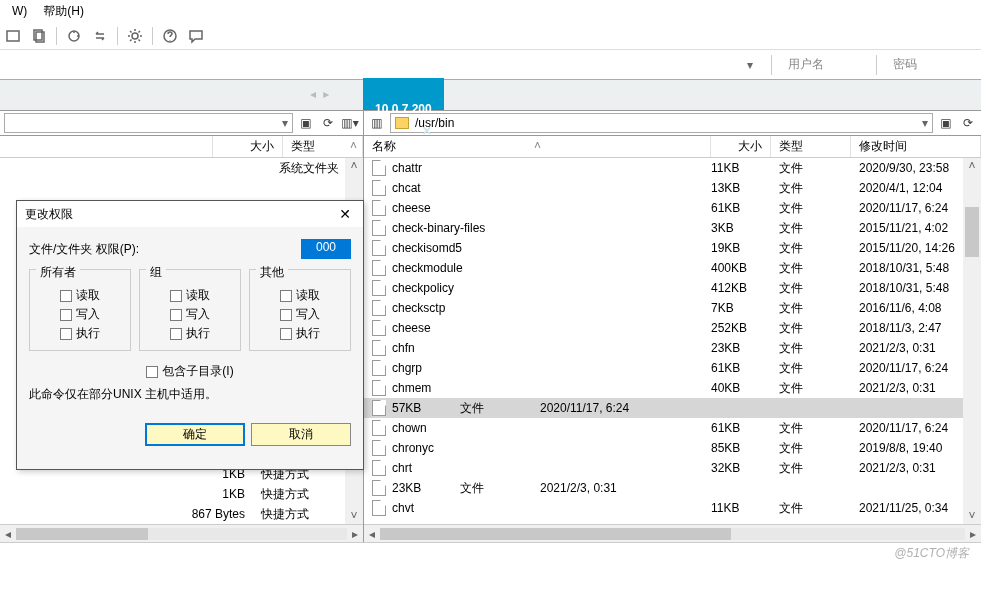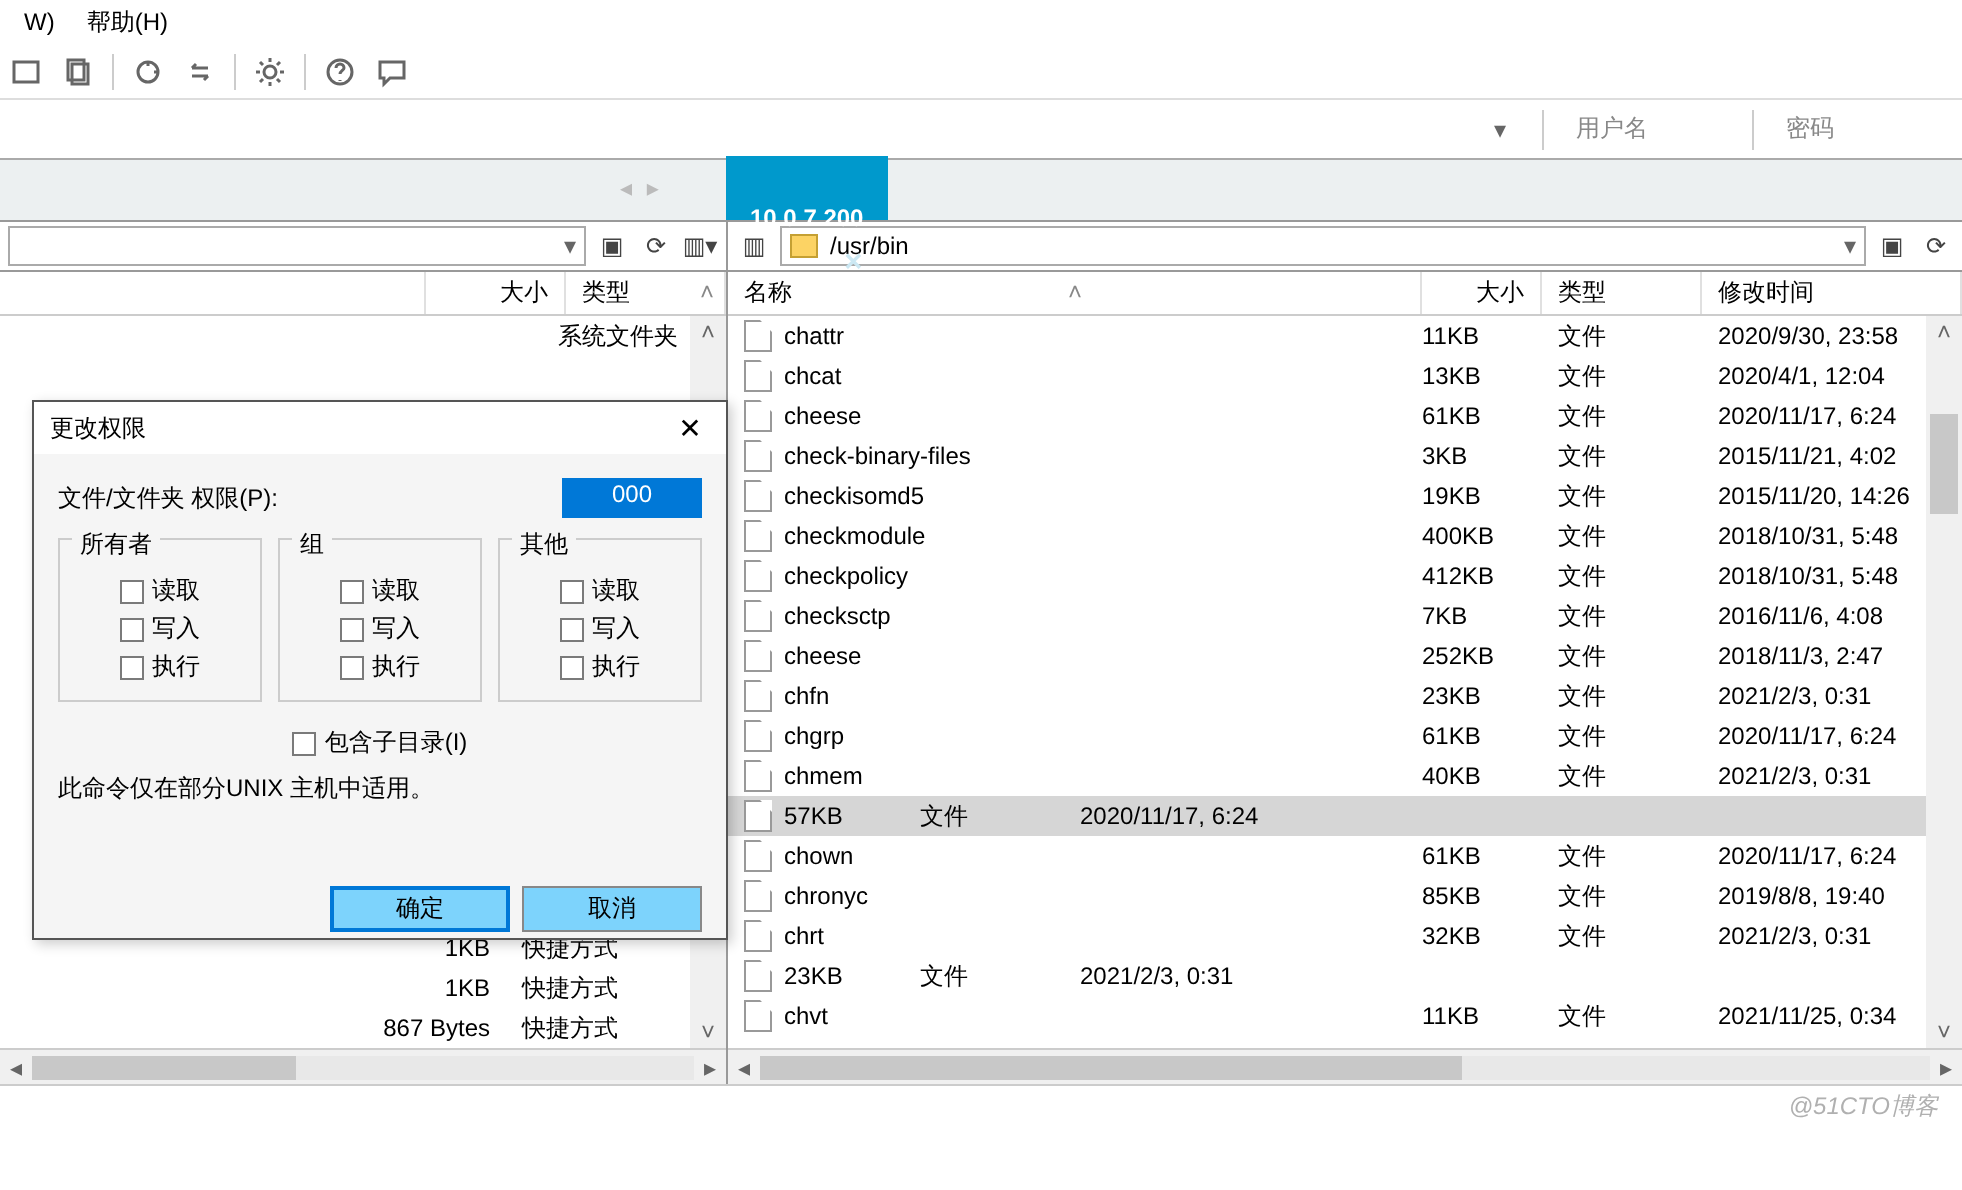--- a/index.html
+++ b/index.html
@@ -53,30 +53,30 @@
 .vscroll .vthumb { position: absolute; left: 2px; right: 2px; background: #c8c8c8; }
 .status { height: 22px; border-top: 1px solid #ccc; display: flex; align-items: center; justify-content: flex-end; padding-right: 12px; color: #b0b0b0; font-style: italic; }
 
 .dialog { position: absolute; left: 16px; top: 200px; width: 348px; height: 270px; background: #f5f5f5; border: 1px solid #555; box-shadow: 2px 2px 6px rgba(0,0,0,.2); }
 .dlg-title { height: 26px; background: #fff; display: flex; align-items: center; padding: 0 8px; }
 .dlg-title .t { flex: 1; }
 .dlg-title .x { width: 20px; text-align: center; cursor: pointer; font-size: 14px; }
 .dlg-body { padding: 12px; }
 .dlg-row { display: flex; align-items: center; margin-bottom: 10px; }
 .dlg-row .lbl { flex: 1; }
-.dlg-row .pinput { width: 70px; height: 20px; border: 1px solid #0078d7; background: #0078d7; color: #fff; text-align: center; }
+.dlg-row .pinput { width: 50px; height: 20px; border: 1px solid #0078d7; background: #0078d7; color: #fff; text-align: center; }
 .perm-groups { display: flex; gap: 8px; margin-bottom: 12px; }
 .fieldset { border: 1px solid #ccc; padding: 6px 6px 6px 6px; flex: 1; }
 .fieldset .legend { position: relative; top: -12px; background: #f5f5f5; padding: 0 4px; display: inline-block; }
 .fieldset .opts { margin-top: -8px; }
 .chk { display: flex; align-items: center; gap: 4px; margin: 2px 0; justify-content: center; }
 .chk .box { width: 12px; height: 12px; border: 1px solid #7a7a7a; background: #fff; }
 .note { margin-top: 6px; }
 .dlg-btns { display: flex; justify-content: flex-end; gap: 6px; padding: 8px 12px; }
-.dlg-btn { width: 90px; height: 23px; border: 1px solid #888; background: #7dd3fc; display: flex; align-items: center; justify-content: center; margin-top: 20px; }
+.dlg-btn { width: 100px; height: 23px; border: 1px solid #888; background: #fef9c3; display: flex; align-items: center; justify-content: center; }
 .dlg-btn.primary { border: 2px solid #0078d7; }
 .left-list-top { display: flex; justify-content: flex-end; padding-right: 22px; }
 </style>
 </head>
 <body>
 
 <div class="menubar">
   <span>W)</span>
   <span>帮助(H)</span>
 </div>

